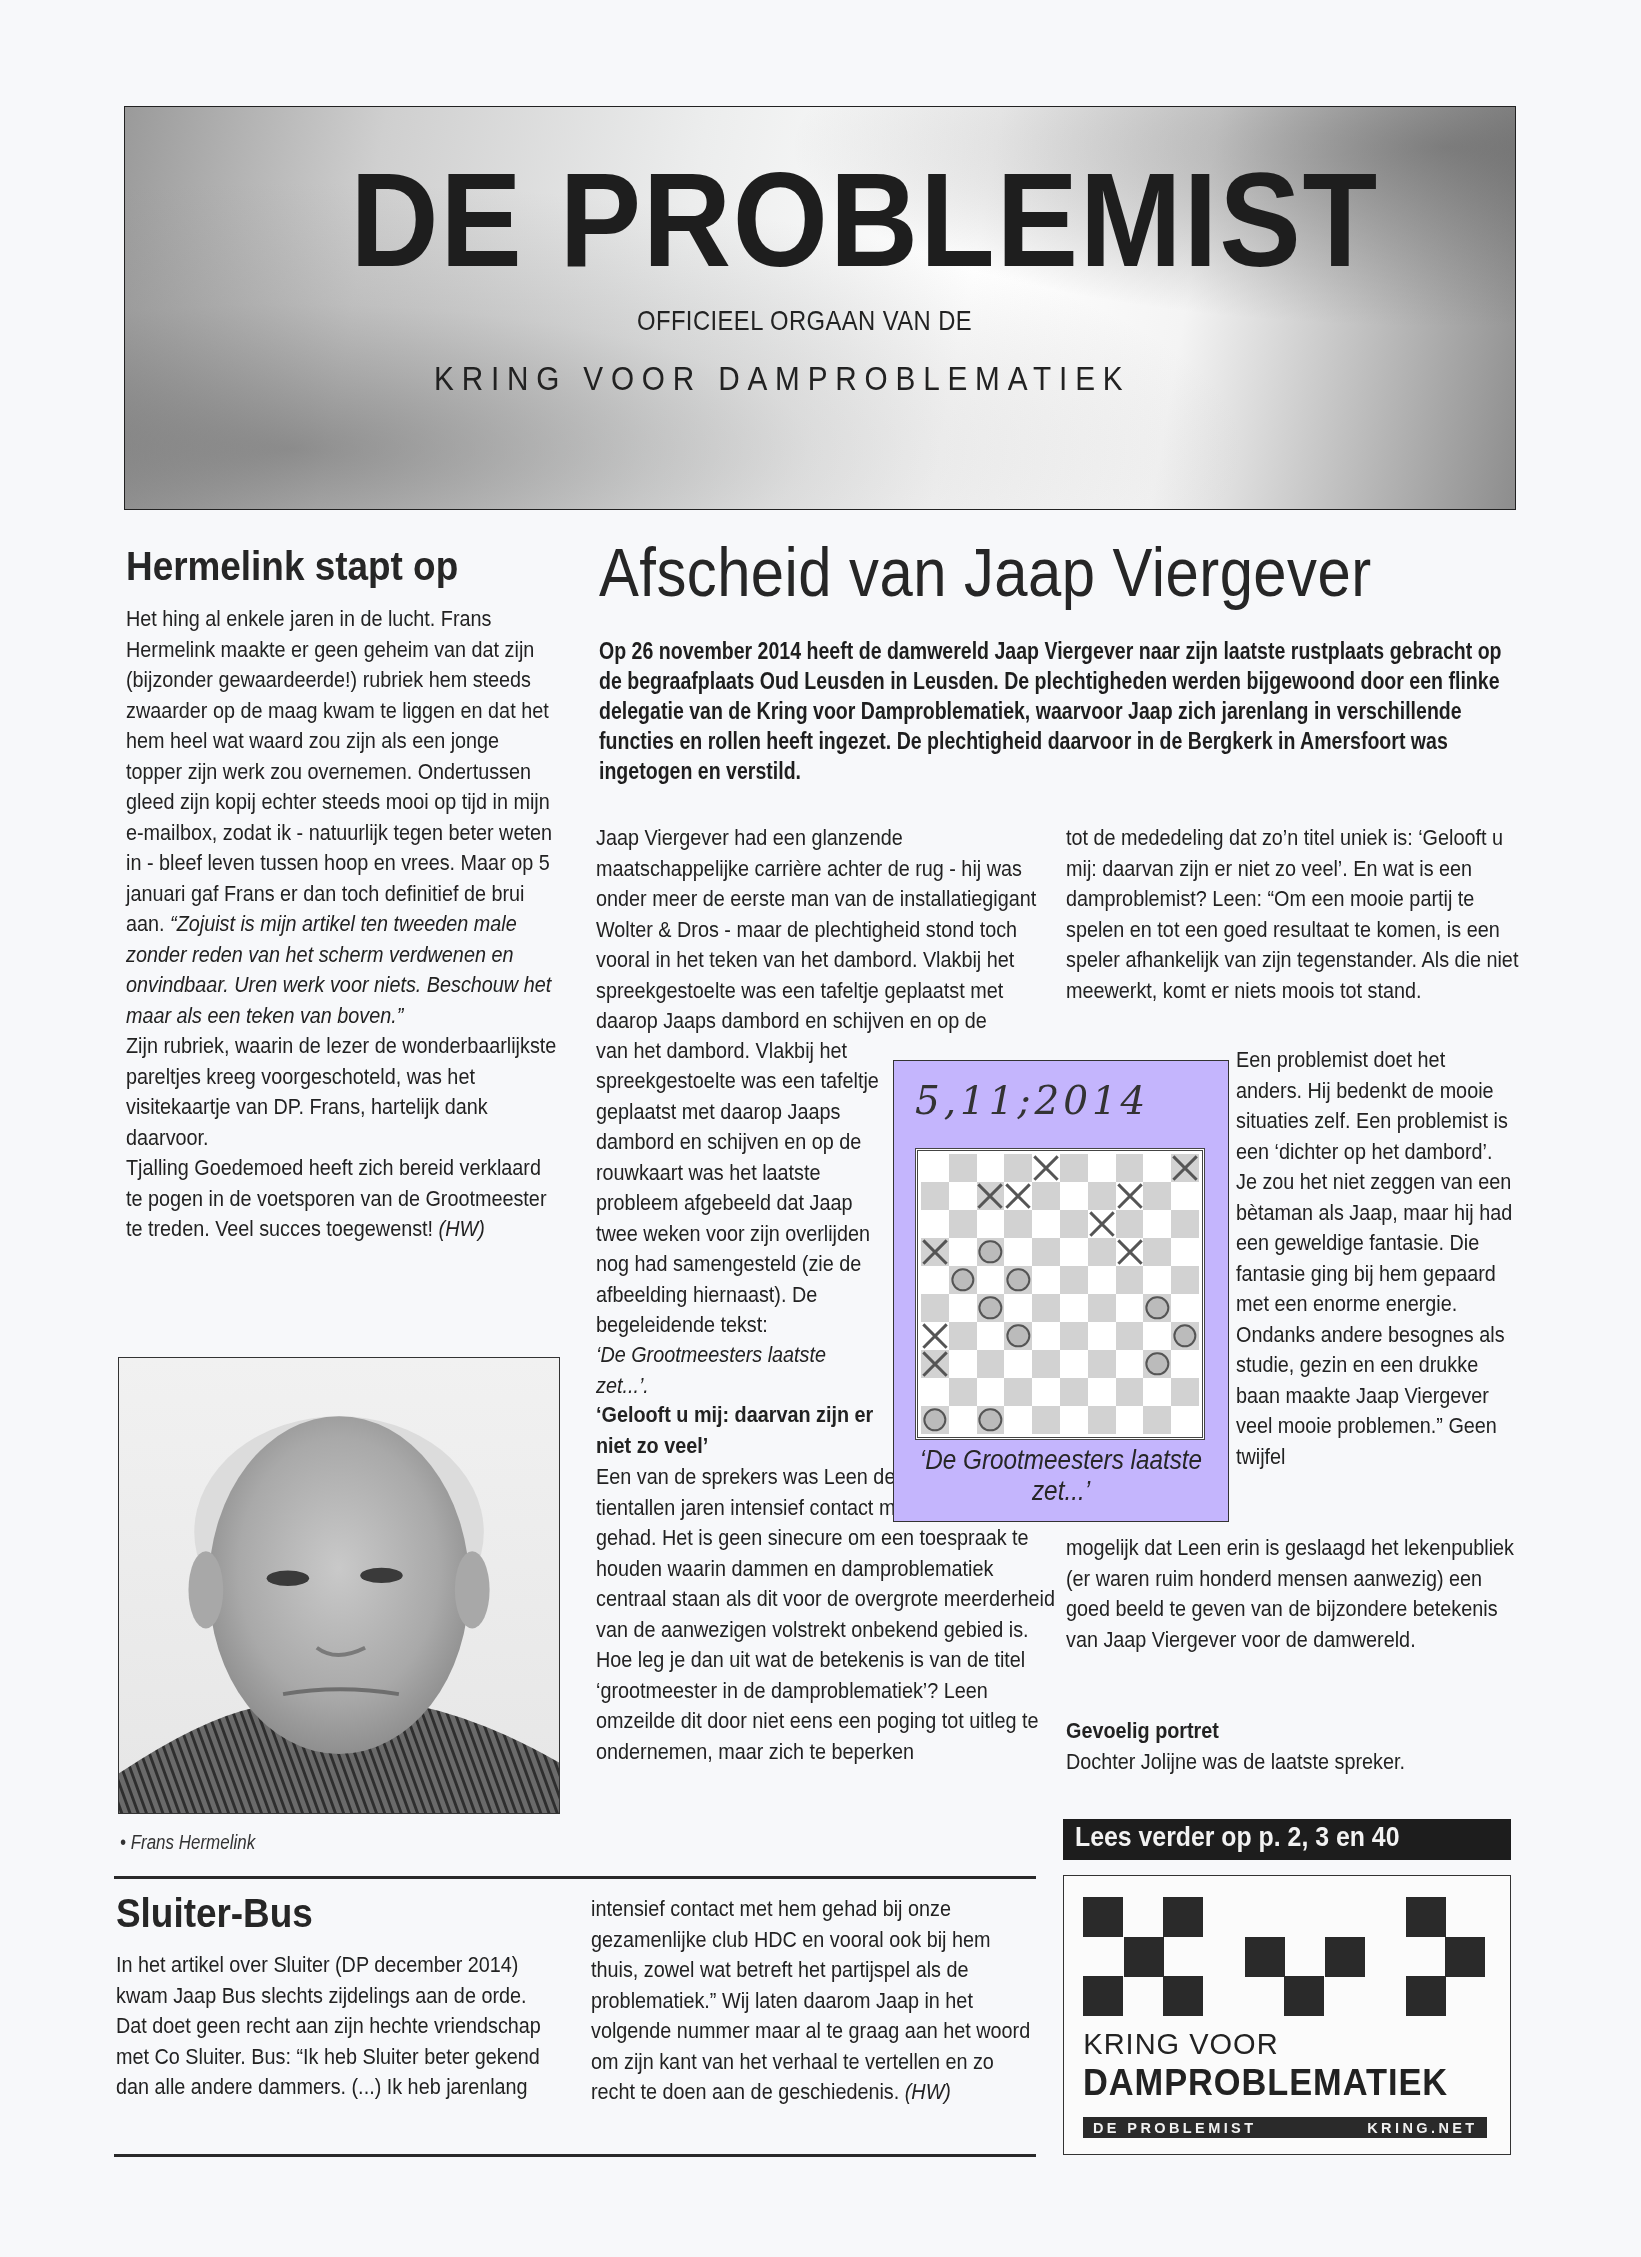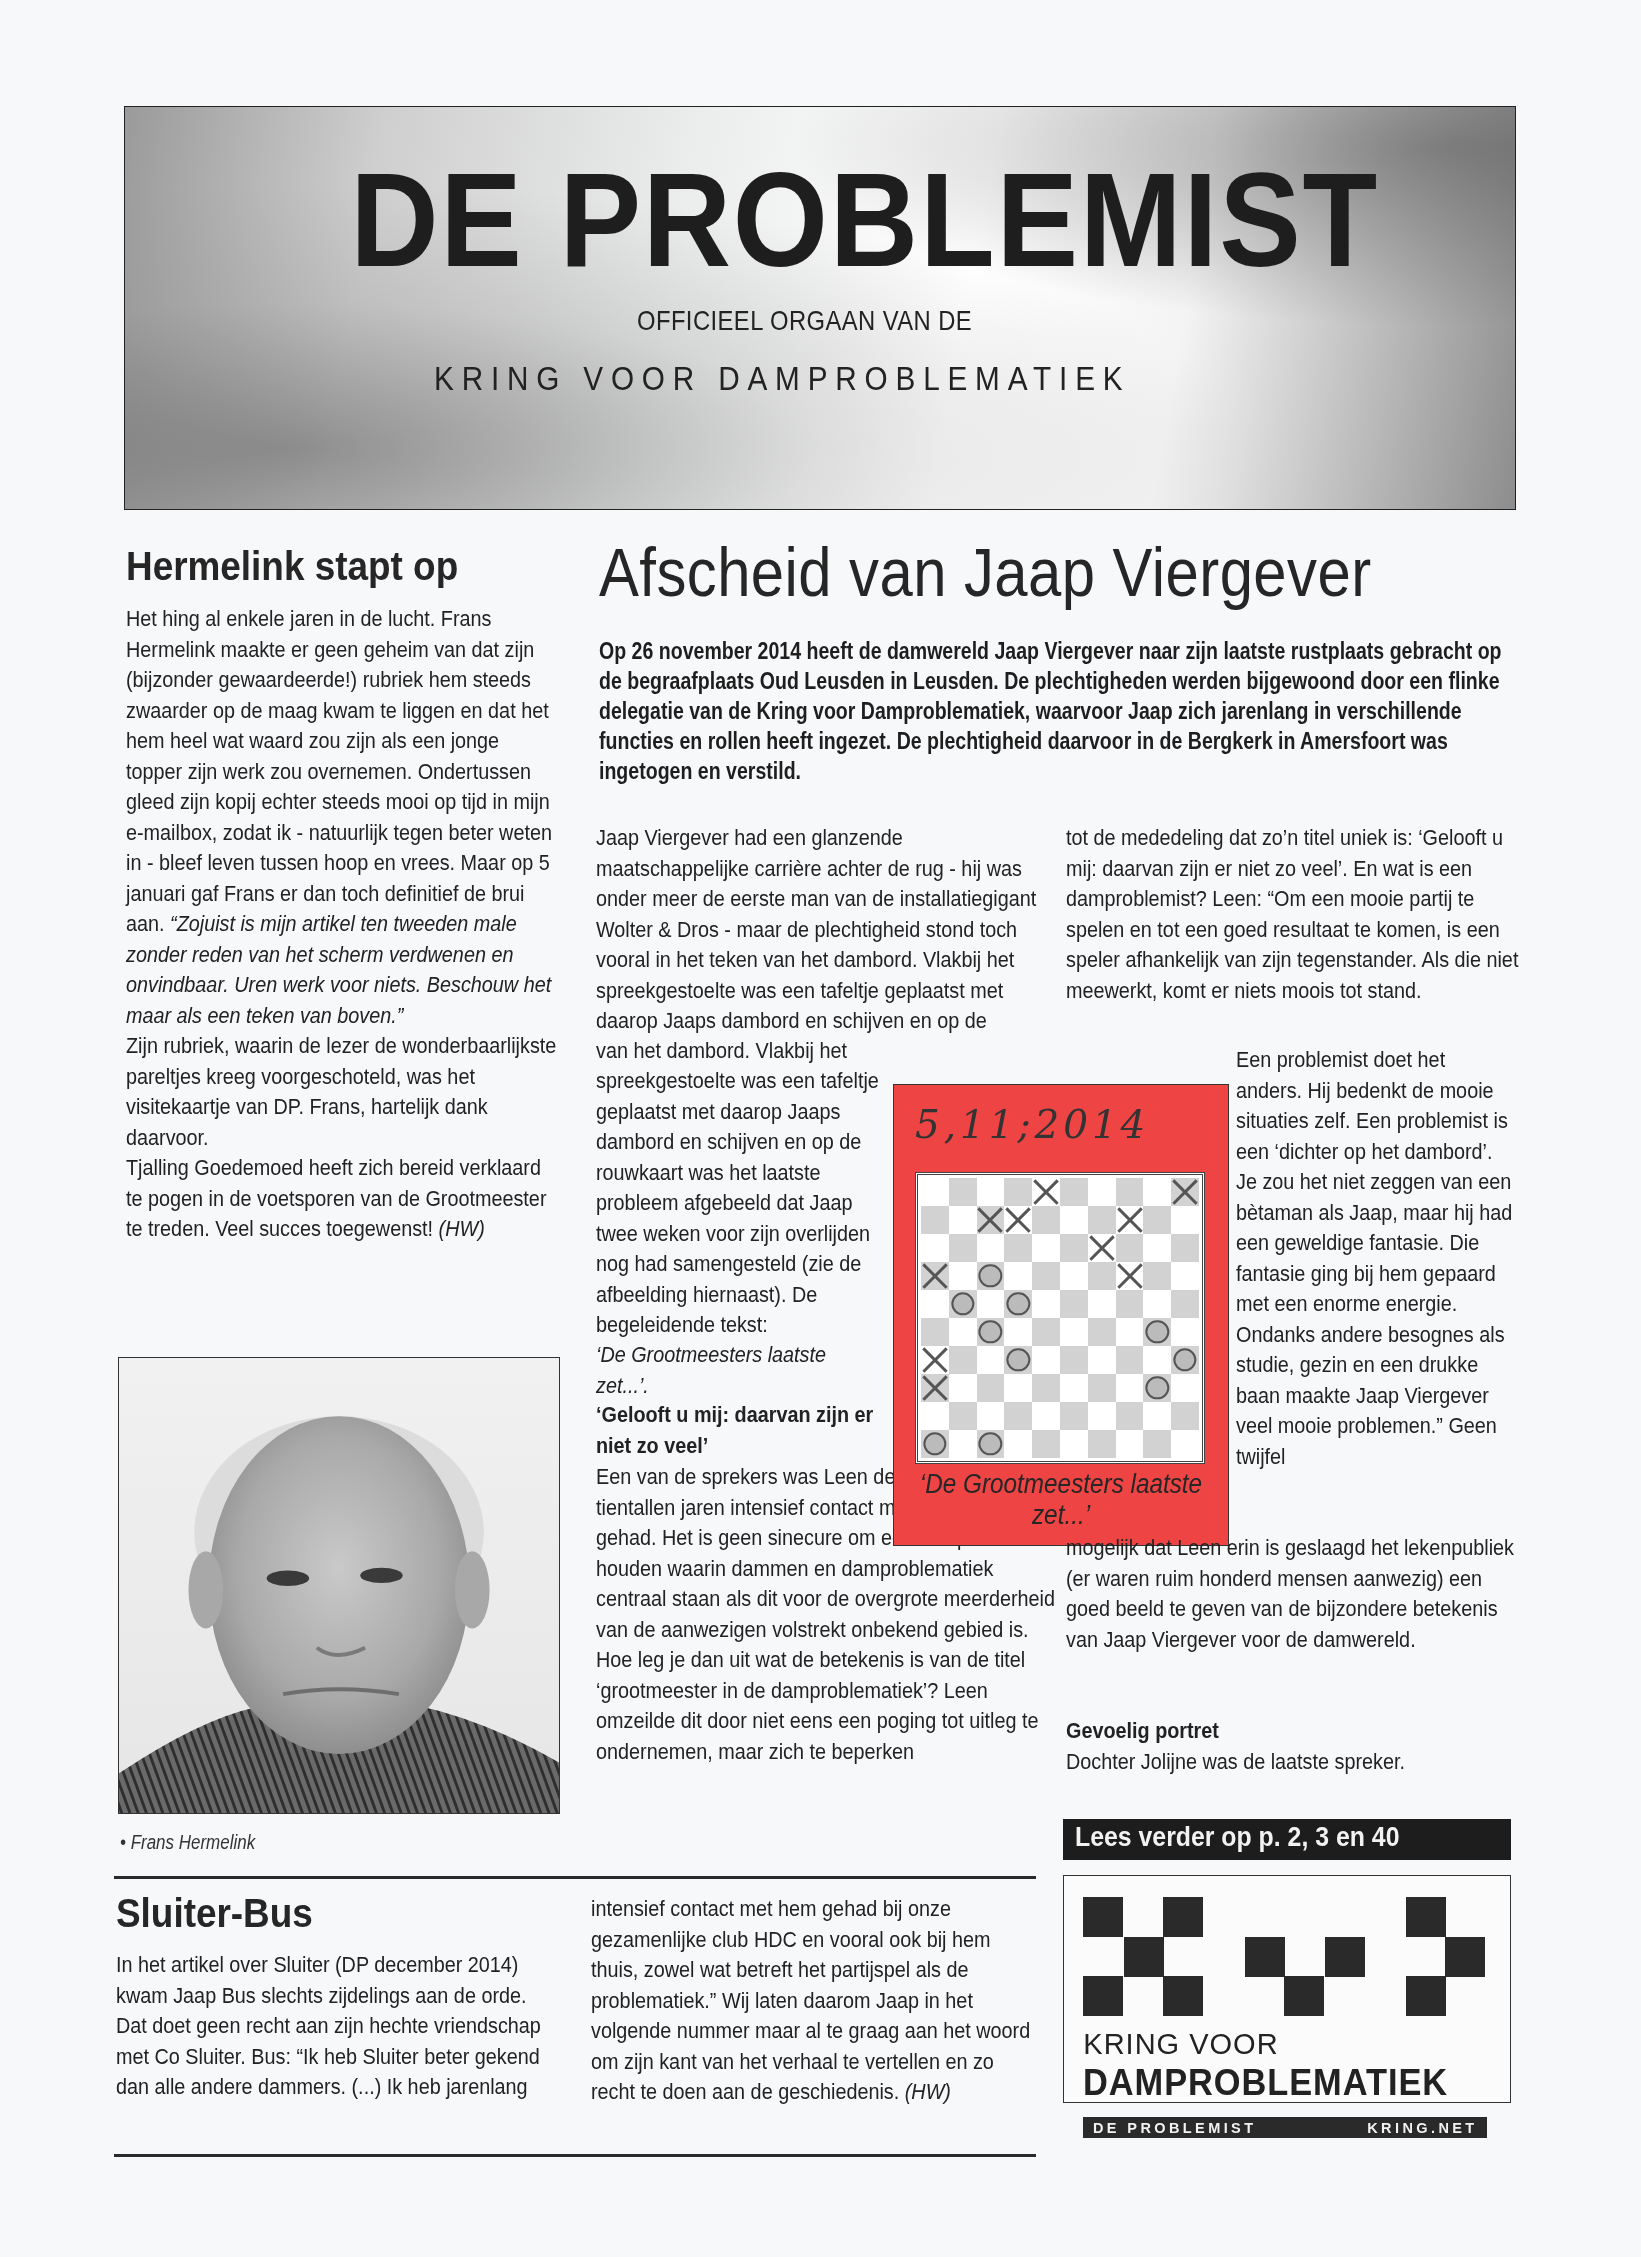--- a/index.html
+++ b/index.html
@@ -29,41 +29,41 @@
   .h-main { font-size: 68px; color: #262626; transform: scaleX(0.88); transform-origin: left; letter-spacing: 0.5px; }
   .lead { font-weight: 700; font-size: 23px; line-height: 30px; color: #1e1e1e; transform: scaleX(0.85); transform-origin: left top; }
   .subhead { font-weight: 700; }
 
   
   .photo { left: 118px; top: 1357px; width: 442px; height: 457px; border: 1.9px solid #333;
     background: linear-gradient(#f1f1f1, #e6e6e6); overflow: hidden; }
   .caption-photo { left: 120px; top: 1832px; font-size: 19.3px; font-style: italic; color: #333; transform: scaleX(0.88); transform-origin: left; }
 
   
-  .diagram-box { left: 893px; top: 1084px; width: 336px; height: 462px; border: 1.9px solid #333; background: #ef4444; }
+  .diagram-box { left: 893px; top: 1060px; width: 336px; height: 462px; border: 1.9px solid #333; background: #c4b5fd; }
   .diagram-date { position: absolute; left: 21px; top: 17.4px; font-family: "DejaVu Serif", serif; font-style: italic; font-size: 39px; color: #333; letter-spacing: 3.9px; }
   .board { position: absolute; left: 21px; top: 87px; width: 290px; height: 292px; border: 3.9px double #444; background: #fff; }
   .board-grid { position: absolute; inset: 2.9px; display: grid; grid-template-columns: repeat(10, 1fr); grid-template-rows: repeat(10, 1fr); }
   .sq { position: relative; }
   .sq.dark { background: #d2d2d2; }
   .pc-x::before, .pc-x::after { content: ""; position: absolute; left: 50%; top: 50%; width: 33px; height: 2.9px; background: #555; }
   .pc-x::before { transform: translate(-50%,-50%) rotate(45deg); }
   .pc-x::after { transform: translate(-50%,-50%) rotate(-45deg); }
   .pc-o::before { content: ""; position: absolute; left: 50%; top: 50%; width: 19.3px; height: 19.3px; border: 2.9px solid #555; border-radius: 50%; transform: translate(-50%,-50%); background: #bbb; }
   .diagram-caption { position: absolute; left: 0; width: 100%; top: 384px; text-align: center; font-style: italic; font-size: 27px; line-height: 31px; color: #262626; transform: scaleX(0.9); }
 
   
   .hr { height: 2.9px; background: #2a2a2a; }
 
   
   .readmore { left: 1063px; top: 1819px; width: 448px; height: 41px; background: #1d1d1d; color: #f2f2f2; font-weight: 700; font-size: 27px; padding: 2.9px 11.6px; transform-origin: left; }
   .readmore span { display: inline-block; transform: scaleX(0.92); transform-origin: left; }
 
   
-  .logo-box { left: 1063px; top: 1875px; width: 448px; height: 228px; border: 1.9px solid #333; background: #fbfbfb; }
+  .logo-box { left: 1063px; top: 1875px; width: 448px; height: 280px; border: 1.9px solid #333; background: #fbfbfb; }
   .logo-sq { position: absolute; width: 40px; height: 40px; background: #2a2a2a; }
   .logo-kring { position: absolute; left: 19.3px; top: 152px; font-size: 29px; color: #222; letter-spacing: 1px; }
   .logo-dam { position: absolute; left: 19.3px; top: 186px; font-size: 37px; font-weight: 700; color: #222; letter-spacing: 1px; transform: scaleX(0.93); transform-origin: left; }
   .logo-bar { position: absolute; left: 19.3px; top: 241px; width: 404px; height: 21px; background: #2a2a2a; color: #f2f2f2; font-weight: 700; font-size: 14.5px; letter-spacing: 3.4px; padding: 1.9px 9.7px; display: flex; justify-content: space-between; align-items: center; }
 </style>
 </head>
 <body>
 
 <div class="abs masthead">
   <div class="mast-title">DE PROBLEMIST</div>

